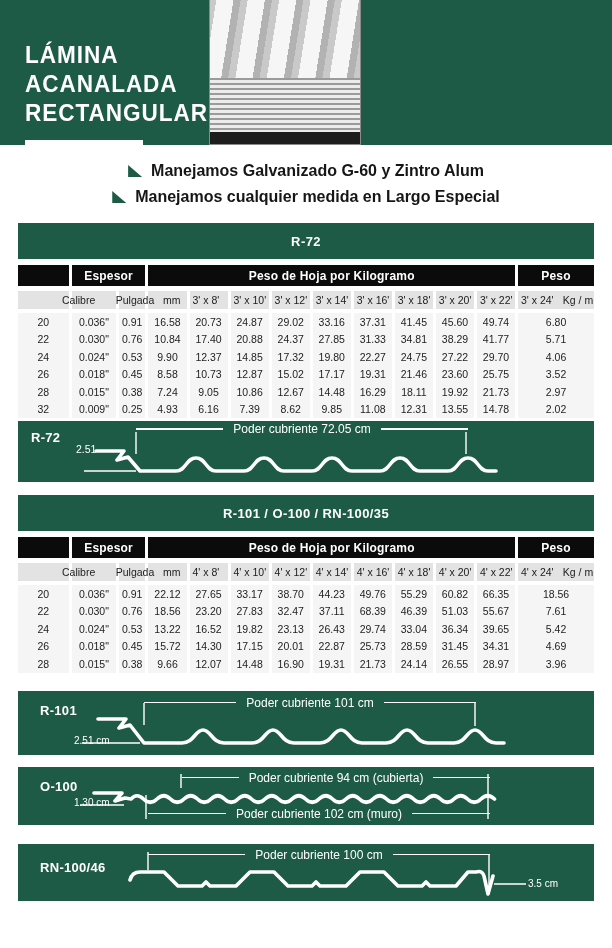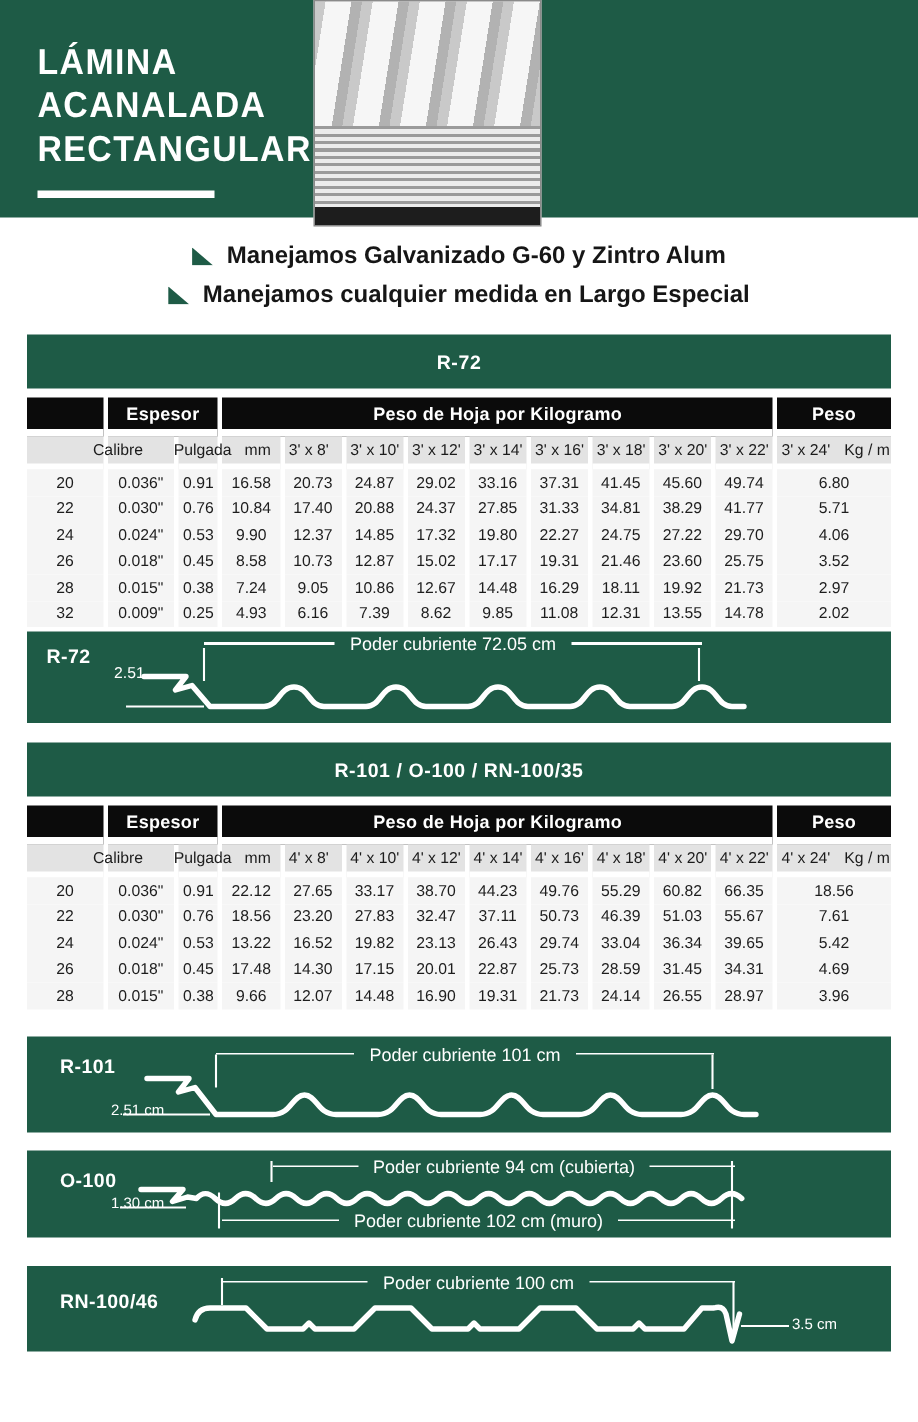--- a/index.html
+++ b/index.html
@@ -8,21 +8,21 @@
     --subhead:#E3E3E3;
     --rowbg:#F5F5F5;
     --ink:#1C1C1C;
   }
   *{box-sizing:border-box;margin:0;padding:0;}
   html,body{background:#fff;}
   body{font-family:"Liberation Sans", sans-serif;color:var(--ink);}
   .page{width:612px;height:948px;background:#fff;position:relative;overflow:hidden;margin:0 auto;}
 
   
-  .hero{height:145px;background:var(--green);display:flex;align-items:flex-start;position:relative;}
+  .hero{height:145px;background:var(--green);display:flex;align-items:flex-end;position:relative;}
   .hero-left{padding:27px 0 0 25px;width:209px;}
   .hero-title{color:#fff;font-weight:bold;font-size:24px;line-height:29px;letter-spacing:1px;transform:scaleX(.94);transform-origin:left top;}
   .hero-underline{width:118px;height:5px;background:#fff;margin-top:13px;}
   .hero-photo{width:152px;height:151px;background:#e9e9e9;border:1px solid #8a8a8a;position:relative;overflow:hidden;flex:0 0 auto;}
   .photo-top{position:absolute;top:0;left:0;right:0;height:56%;
     background:repeating-linear-gradient(99deg,#c9c9c9 0 7px,#f6f6f6 7px 24px,#b2b2b2 24px 31px);}
   .photo-stack{position:absolute;top:56%;left:0;right:0;bottom:8%;
     background:repeating-linear-gradient(180deg,#9b9b9b 0 2px,#ececec 2px 5px);}
   .photo-base{position:absolute;left:0;right:0;bottom:0;height:8%;background:#1d1d1d;}
 
@@ -321,21 +321,21 @@
             </tr>
             <tr>
               <td>22</td>
               <td>0.030"</td>
               <td>0.76</td>
               <td>18.56</td>
               <td>23.20</td>
               <td>27.83</td>
               <td>32.47</td>
               <td>37.11</td>
-              <td>50.73</td>
+              <td>68.39</td>
               <td>46.39</td>
               <td>51.03</td>
               <td>55.67</td>
               <td>7.61</td>
             </tr>
             <tr>
               <td>24</td>
               <td>0.024"</td>
               <td>0.53</td>
               <td>13.22</td>
@@ -346,21 +346,21 @@
               <td>29.74</td>
               <td>33.04</td>
               <td>36.34</td>
               <td>39.65</td>
               <td>5.42</td>
             </tr>
             <tr>
               <td>26</td>
               <td>0.018"</td>
               <td>0.45</td>
-              <td>17.48</td>
+              <td>15.72</td>
               <td>14.30</td>
               <td>17.15</td>
               <td>20.01</td>
               <td>22.87</td>
               <td>25.73</td>
               <td>28.59</td>
               <td>31.45</td>
               <td>34.31</td>
               <td>4.69</td>
             </tr>

